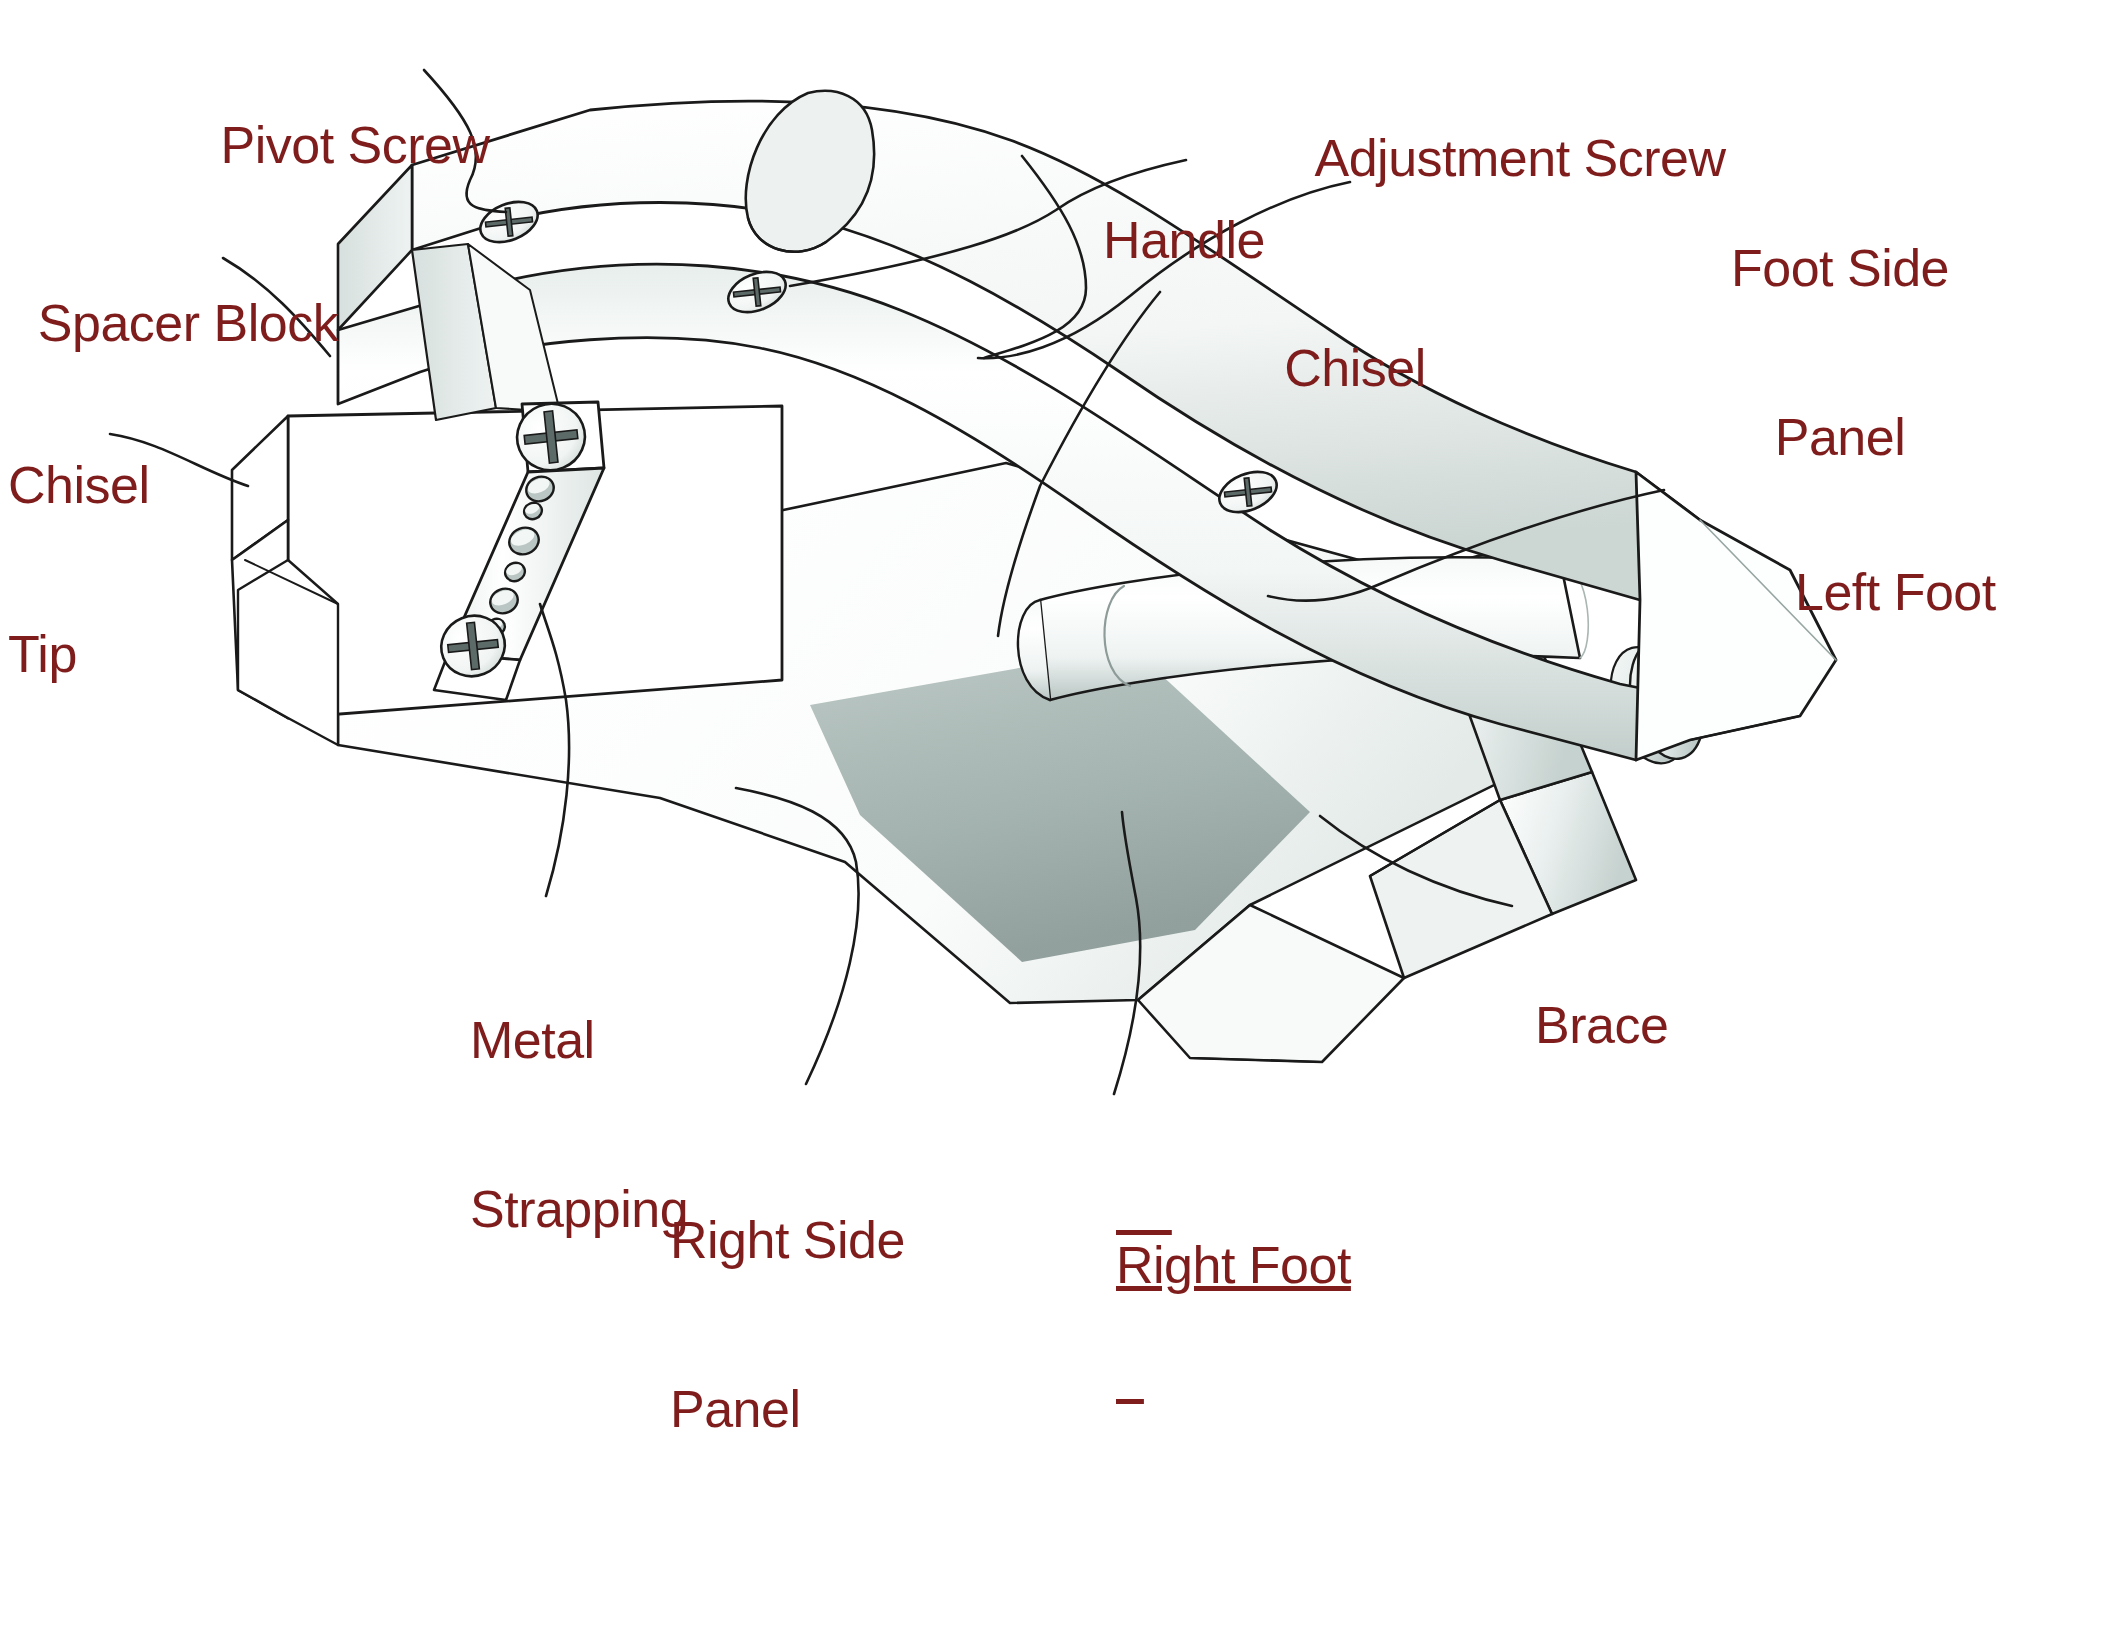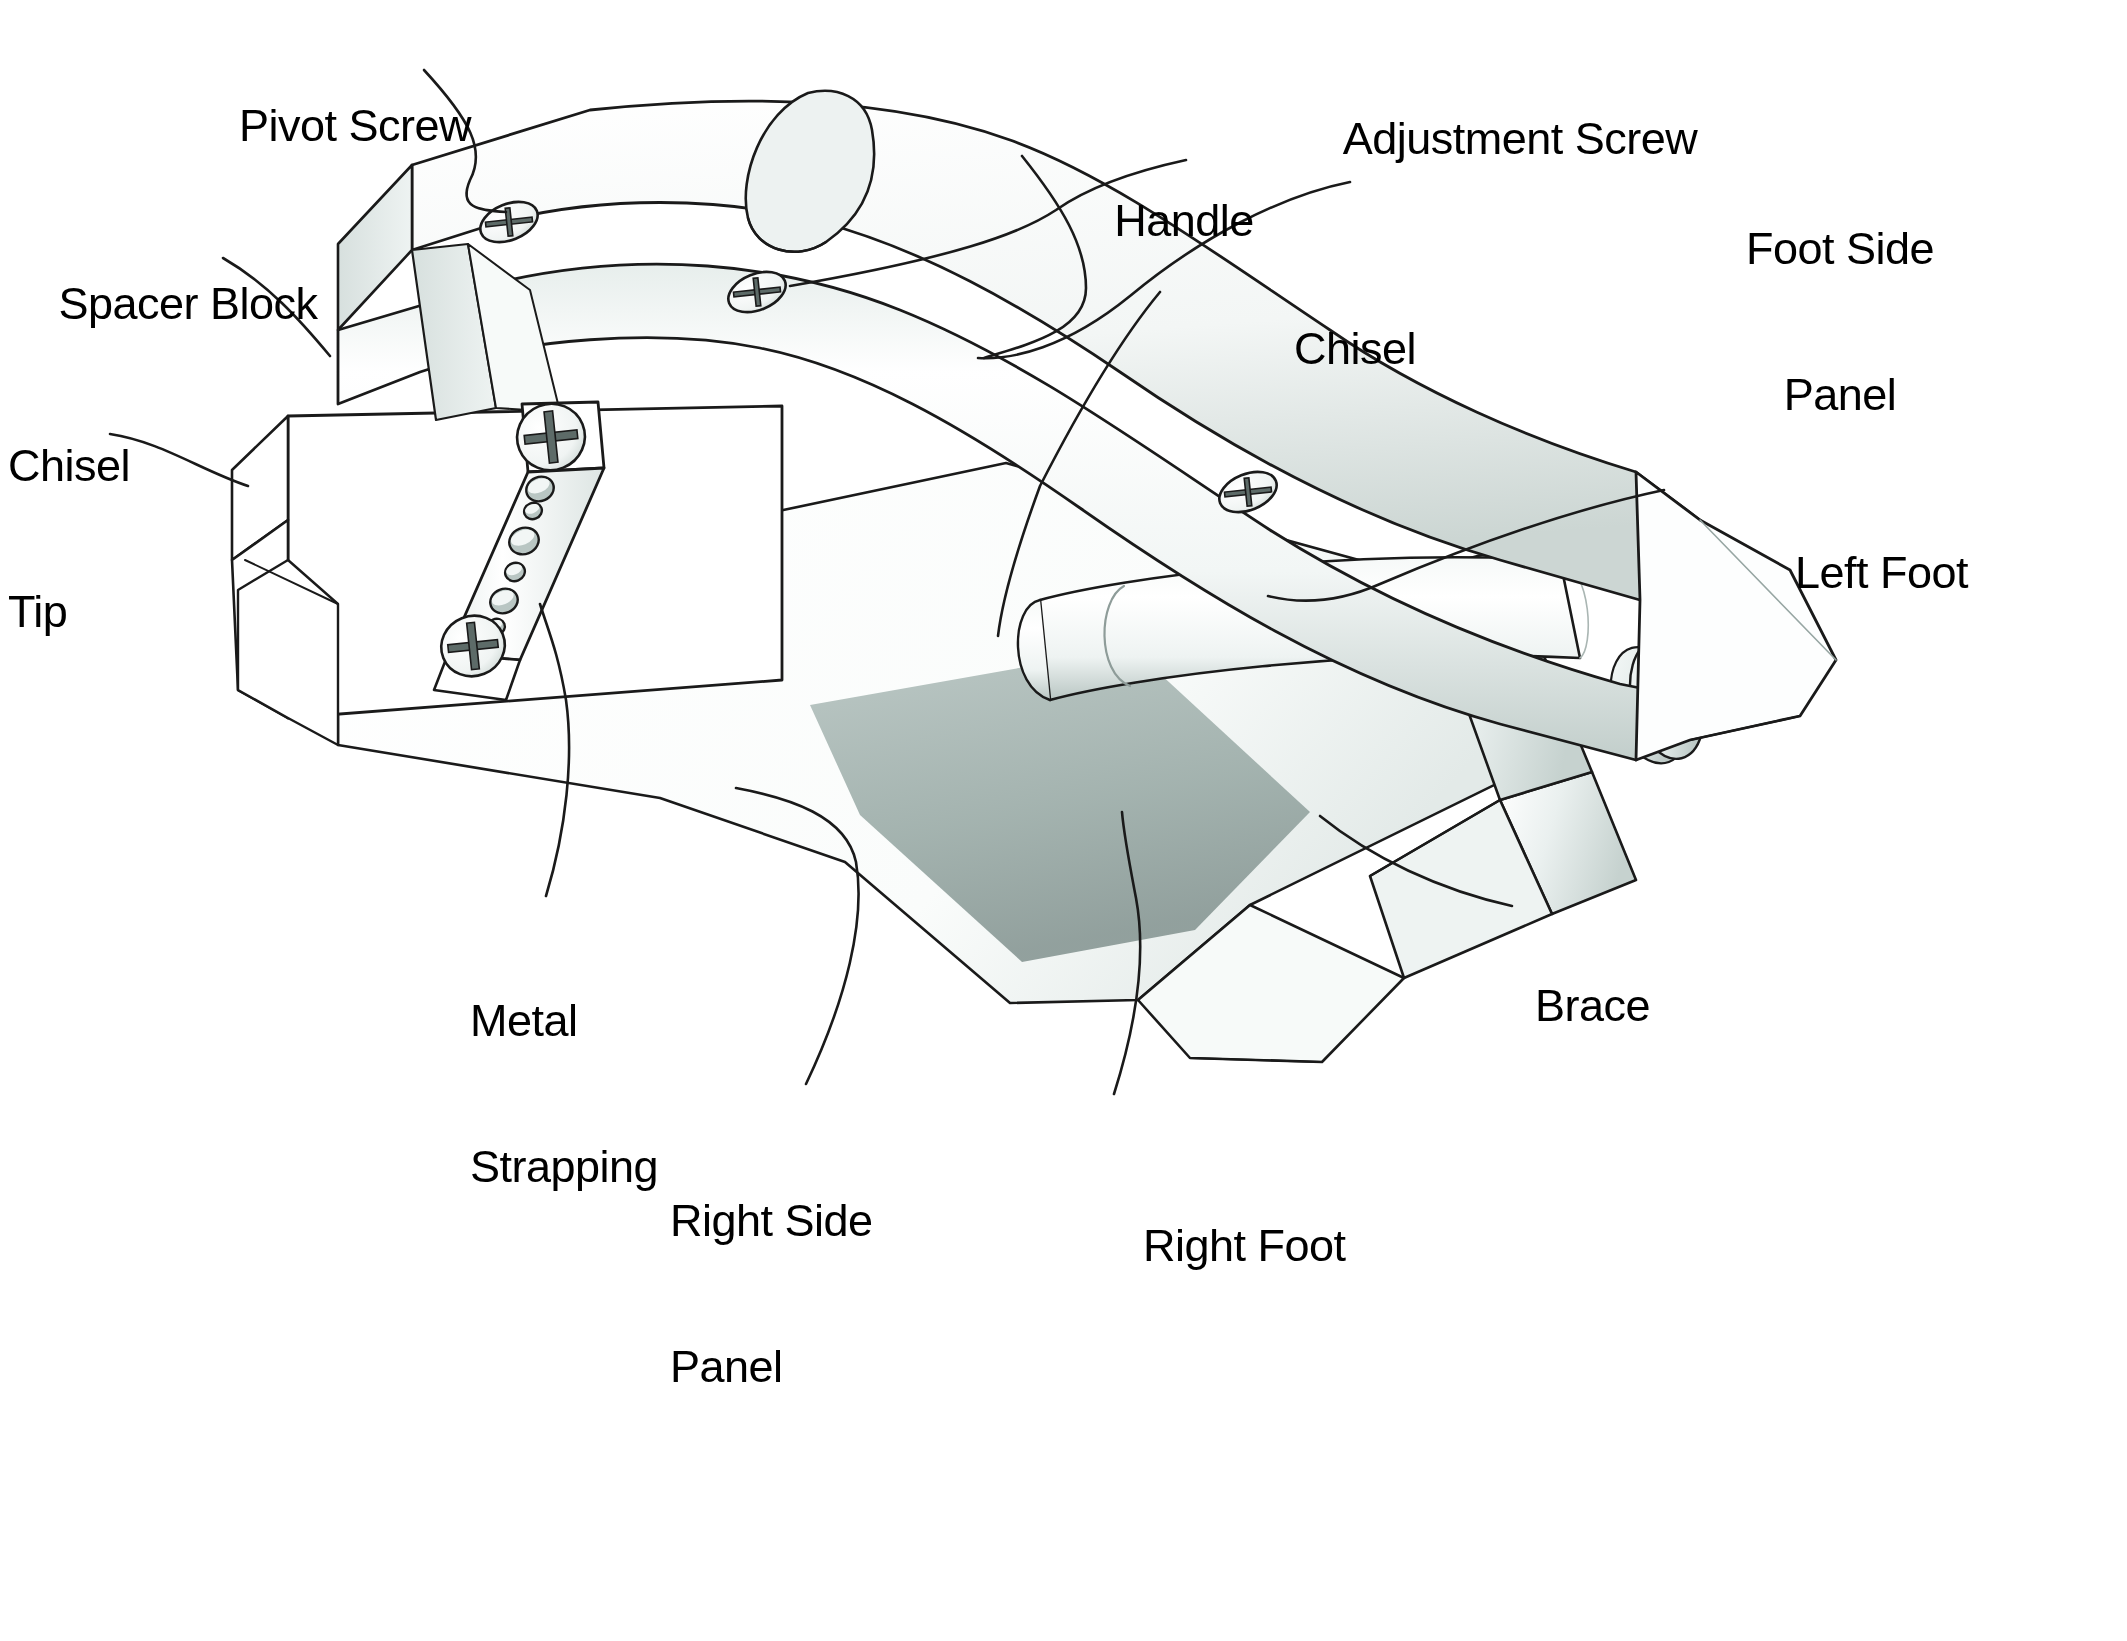--- a/index.html
+++ b/index.html
@@ -15,23 +15,23 @@
     font-family: "Liberation Sans", sans-serif;
   }
   #diagram-root {
     position: absolute;
     inset: 0;
     width: 2127px;
     height: 1641px;
   }
   .label {
     position: absolute;
-    color: #000000;
+    color: #7f1d1d;
     font-family: "Liberation Sans", sans-serif;
-    font-size: 45px;
+    font-size: 52px;
     line-height: 1.08;
     font-weight: 400;
     white-space: pre;
     letter-spacing: -0.5px;
   }
   .label.center { text-align: center; transform: translateX(-50%); }
   .label.left   { text-align: left; }
   svg.art { position: absolute; left: 0; top: 0; }
 </style>
 </head>
@@ -290,17 +290,17 @@
   <div class="label left" style="left:470px; top:900px;">
     <div>Metal</div>
     <div>Strapping</div>
   </div>
 
   <div class="label left" style="left:670px; top:1100px;">
     <div>Right Side</div>
     <div>Panel</div>
   </div>
 
-  <div class="label left" style="left:1143px; top:1125px;">
+  <div class="label left" style="left:1116px; top:1125px;text-decoration:underline;">
     <div>Right Foot</div>
   </div>
 
 </div>
 
 </body></html>

